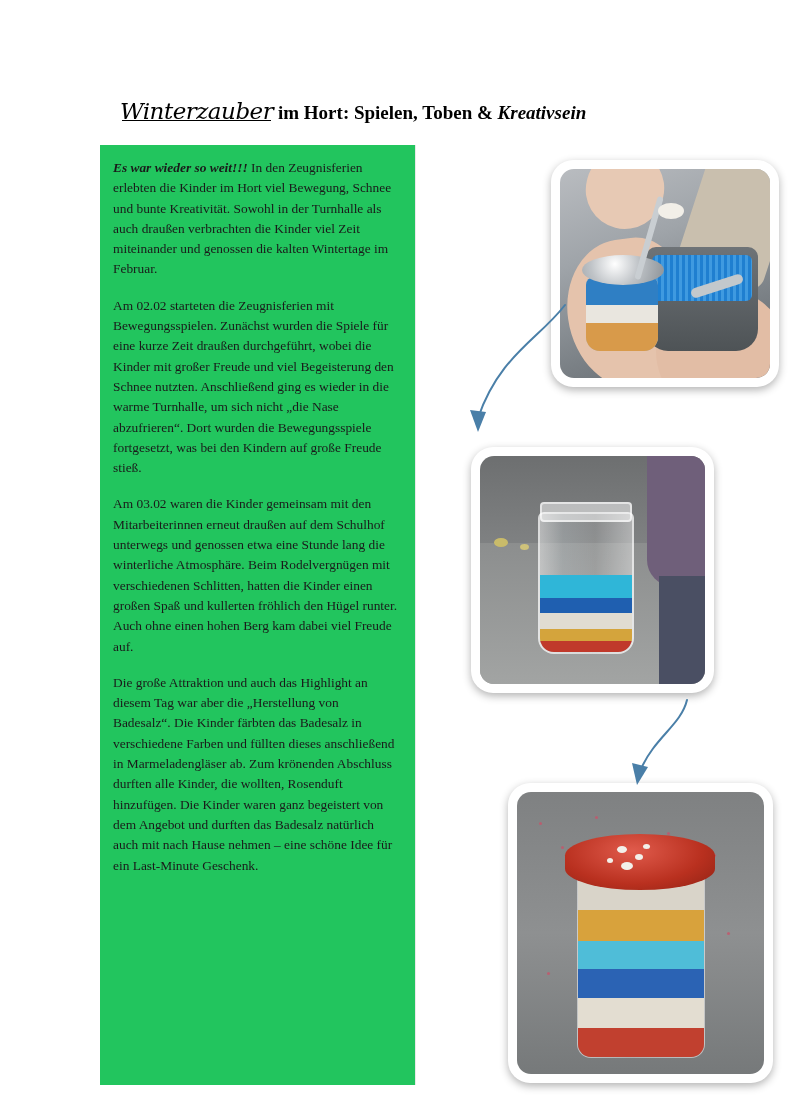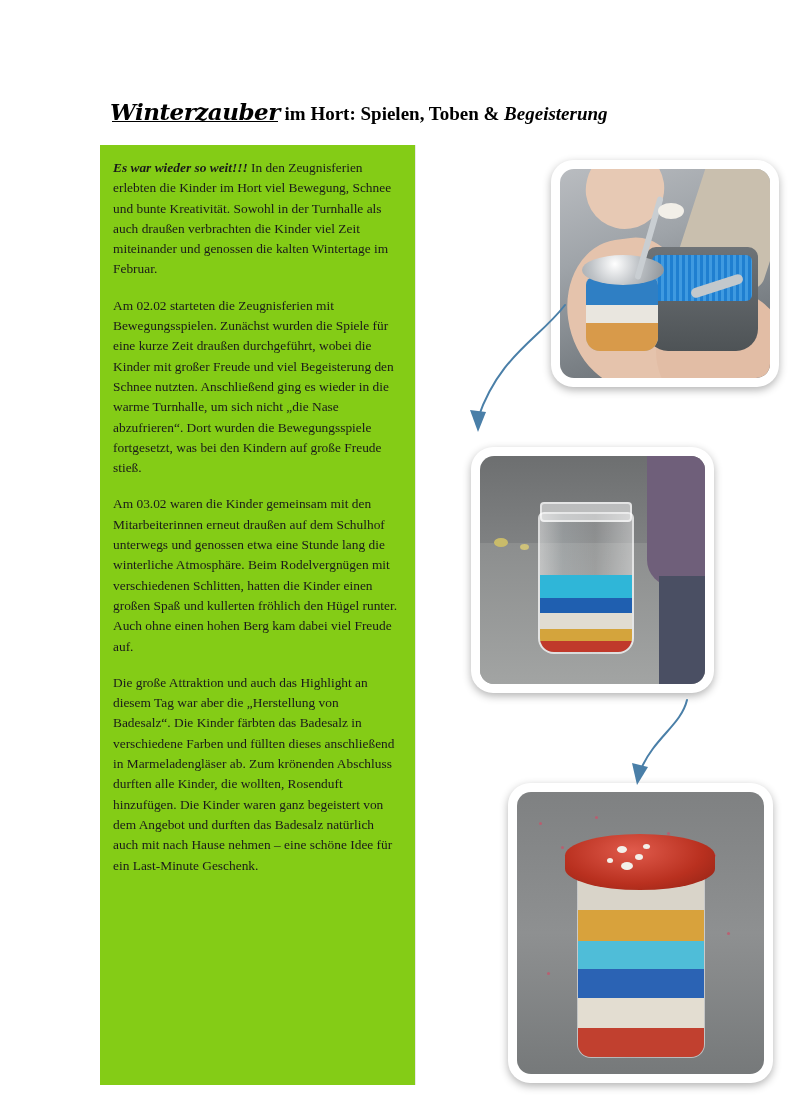--- a/index.html
+++ b/index.html
@@ -26,26 +26,27 @@
   .title-block {
     position: absolute;
     left: 110px;
     top: 98px;
     width: 600px;
     white-space: nowrap;
   }
   .title-script {
     font-family: "DejaVu Serif", serif;
     font-style: italic;
-    font-weight: bold;
+    font-weight: normal;
     font-size: 23px;
     letter-spacing: -0.5px;
     color: #000;
     position: relative;
     display: inline-block;
+    margin-left: 10px;
   }
   .title-script::after {
     content: "";
     position: absolute;
     left: 2px;
     right: 2px;
     bottom: 3px;
     height: 1px;
     background: #000;
   }
@@ -63,21 +64,21 @@
     color: #000;
   }
 
   
   .text-col {
     position: absolute;
     left: 100px;
     top: 145px;
     width: 316px;
     height: 940px;
-    background: #84cc16;
+    background: #22c55e;
     border-right: 1px solid #e9e9e9;
     box-sizing: border-box;
     padding: 13px 16px 0 13px;
   }
   .para {
     font-family: "Liberation Serif", serif;
     font-size: 13.4px;
     line-height: 20.3px;
     color: #1a1a1a;
     margin: 0 0 16px 0;
@@ -247,21 +248,21 @@
   }
   #arrow1 { left: 460px; top: 300px; width: 120px; height: 145px; }
   #arrow2 { left: 615px; top: 695px; width: 90px; height: 100px; }
 </style>
 </head>
 <body>
 
 <div class="page">
 
   <div class="title-block">
-    <span class="title-script">Winterzauber</span><span class="title-rest"> im Hort: Spielen, Toben &amp; </span><span class="title-italic">Begeisterung</span>
+    <span class="title-script">Winterzauber</span><span class="title-rest"> im Hort: Spielen, Toben &amp; </span><span class="title-italic">Kreativsein</span>
   </div>
 
   <div class="text-col">
     <p class="para"><b>Es war wieder so weit!!!</b><span> In den Zeugnisferien erlebten die Kinder im Hort viel Bewegung, Schnee und bunte Kreativität. Sowohl in der Turnhalle als auch draußen verbrachten die Kinder viel Zeit miteinander und genossen die kalten Wintertage im Februar.</span></p>
     <p class="para">Am 02.02 starteten die Zeugnisferien mit Bewegungsspielen. Zunächst wurden die Spiele für eine kurze Zeit draußen durchgeführt, wobei die Kinder mit großer Freude und viel Begeisterung den Schnee nutzten. Anschließend ging es wieder in die warme Turnhalle, um sich nicht „die Nase abzufrieren“. Dort wurden die Bewegungsspiele fortgesetzt, was bei den Kindern auf große Freude stieß.</p>
     <p class="para" style="white-space: pre-line;">Am 03.02 waren die Kinder gemeinsam mit den Mitarbeiterinnen erneut draußen auf dem Schulhof unterwegs und genossen etwa eine Stunde lang die winterliche Atmosphäre. Beim Rodelvergnügen mit verschiedenen Schlitten, hatten die Kinder einen großen Spaß und kullerten fröhlich den Hügel runter.
 Auch ohne einen hohen Berg kam dabei viel Freude auf.</p>
     <p class="para">Die große Attraktion und auch das Highlight an diesem Tag war aber die „Herstellung von Badesalz“. Die Kinder färbten das Badesalz in verschiedene Farben und füllten dieses anschließend  in Marmeladengläser ab. Zum krönenden Abschluss durften alle Kinder, die wollten, Rosenduft hinzufügen. Die Kinder waren ganz begeistert von dem Angebot und durften das Badesalz natürlich auch mit nach Hause nehmen – eine schöne Idee für ein Last-Minute Geschenk.</p>
   </div>
 

